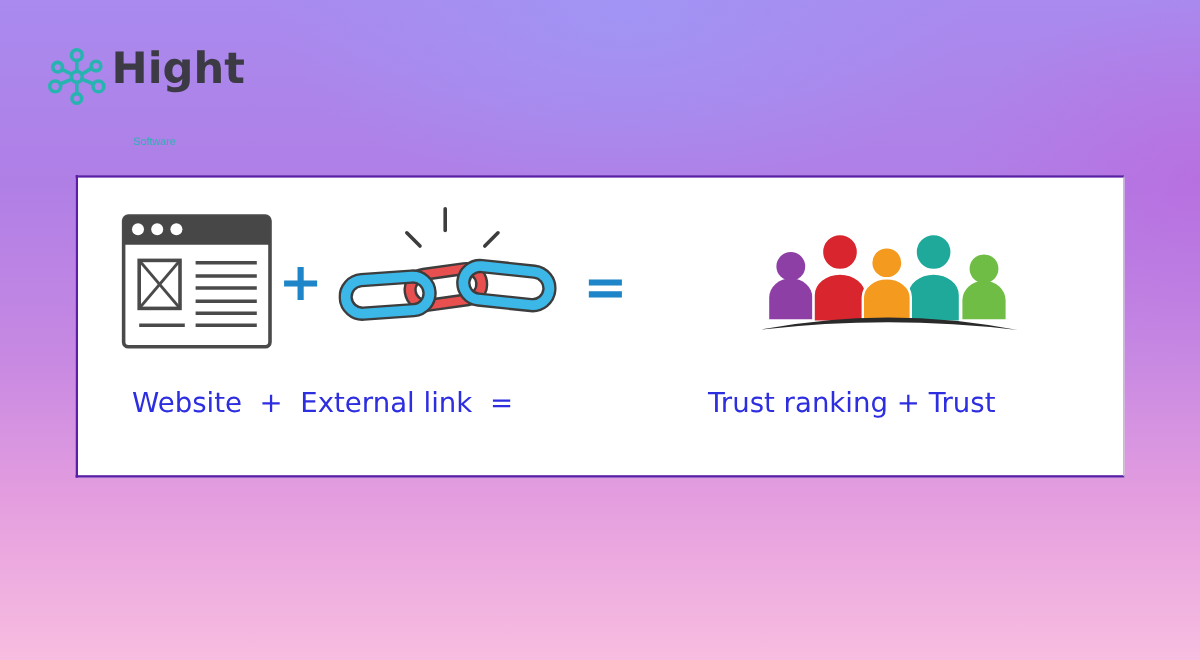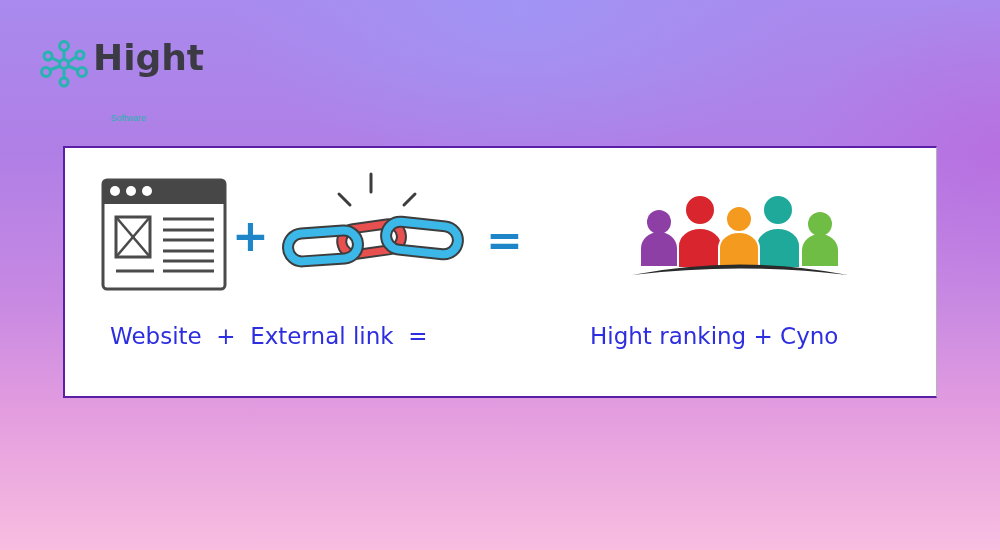--- a/index.html
+++ b/index.html
@@ -119,13 +119,13 @@
     <path d="M48 80 v-22 a22 18 0 0 1 44 0 v22z" fill="#d9252e" stroke="#fff" stroke-width="2"></path>
     <circle cx="148" cy="22" r="15" fill="#1ea99b" stroke="#fff" stroke-width="2"></circle>
     <path d="M126 80 v-22 a22 18 0 0 1 44 0 v22z" fill="#1ea99b" stroke="#fff" stroke-width="2"></path>
     <circle cx="109" cy="31" r="13" fill="#f39a1f" stroke="#fff" stroke-width="2"></circle>
     <path d="M89 80 v-20 a20 16 0 0 1 40 0 v20z" fill="#f39a1f" stroke="#fff" stroke-width="2"></path>
   </g>
   <path d="M2 87 Q110 66 218 87 Q110 74 2 87z" fill="#2a2a2a"></path>
 </svg>
 
 <div class="caption" style="left:110px;">Website  +  External link  =</div>
-<div class="caption" style="left:590px;">Hight ranking + Cyno</div>
+<div class="caption" style="left:590px;">Trust ranking + Trust</div>
 
 </body></html>

